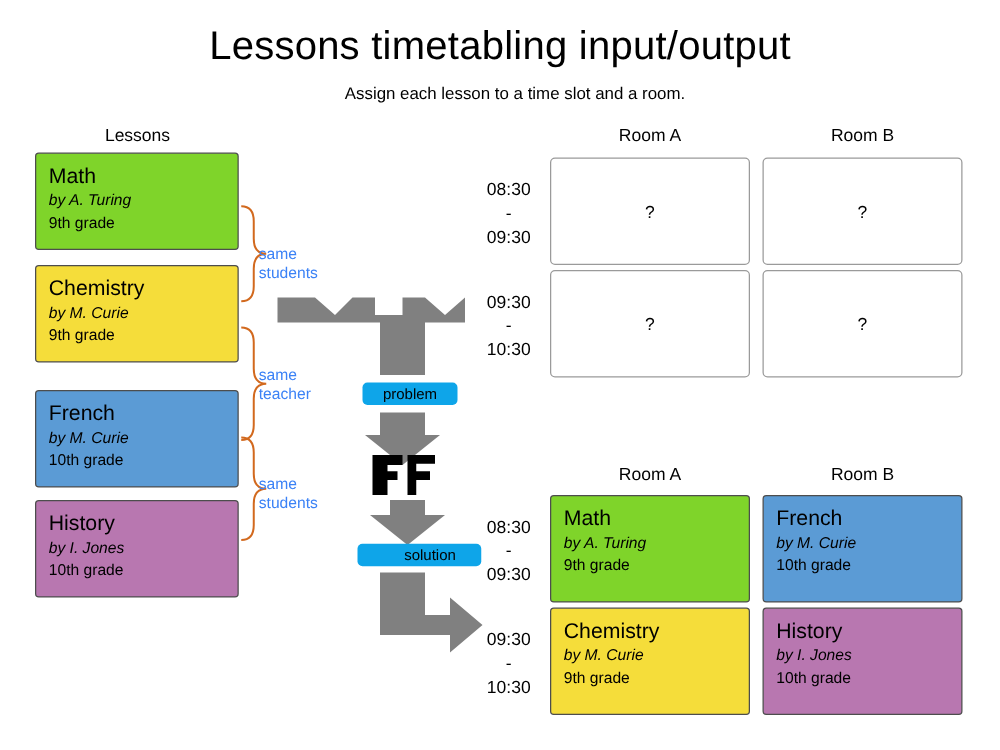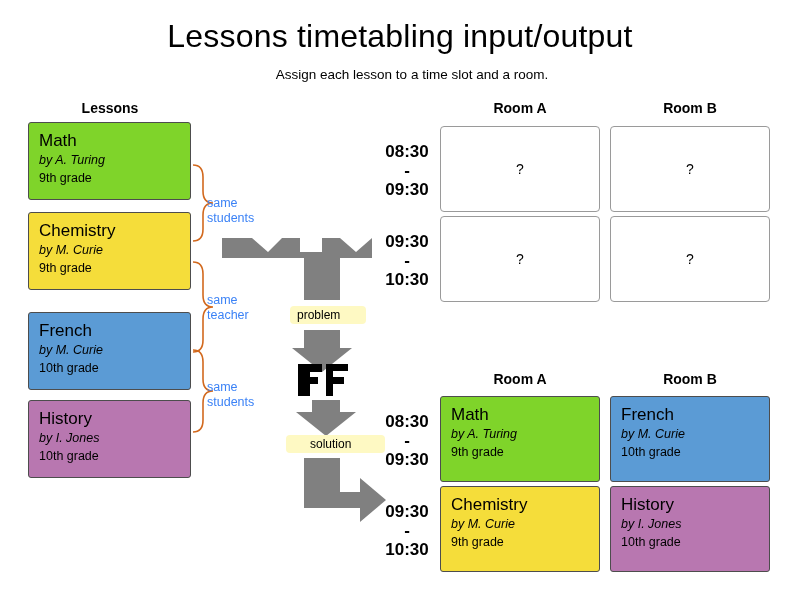--- a/index.html
+++ b/index.html
@@ -39,21 +39,21 @@
     width: 800px;
     text-align: center;
     font-size: 13.5px;
     padding-left: 12px;
   }
 
   
   .col-head {
     position: absolute;
     font-size: 14px;
-    font-weight: bold;
+    font-weight: normal;
     text-align: center;
   }
 
   
   .card {
     position: absolute;
     border: 1px solid #4d4d4d;
     border-radius: 3px;
     box-sizing: border-box;
     padding: 8px 10px 22px 10px;
@@ -87,40 +87,40 @@
     justify-content: center;
     font-size: 14px;
     color: #000;
   }
 
   
   .time {
     position: absolute;
     width: 58px;
     text-align: center;
-    font-size: 17px;
-    font-weight: bold;
+    font-size: 14px;
+    font-weight: normal;
     line-height: 19px;
   }
   .constraint {
     position: absolute;
     font-size: 12.5px;
     color: #3b82f6;
     line-height: 15px;
   }
 
   
   .pill {
     position: absolute;
-    background: #fef9c3;
+    background: #0ea5e9;
     color: #000;
     font-size: 12px;
     border-radius: 4px;
     padding: 2px 7px;
-    text-align: left;
+    text-align: center;
   }
 
   
   .arrow-layer {
     position: absolute;
     left: 0;
     top: 0;
     width: 800px;
     height: 600px;
     pointer-events: none;

